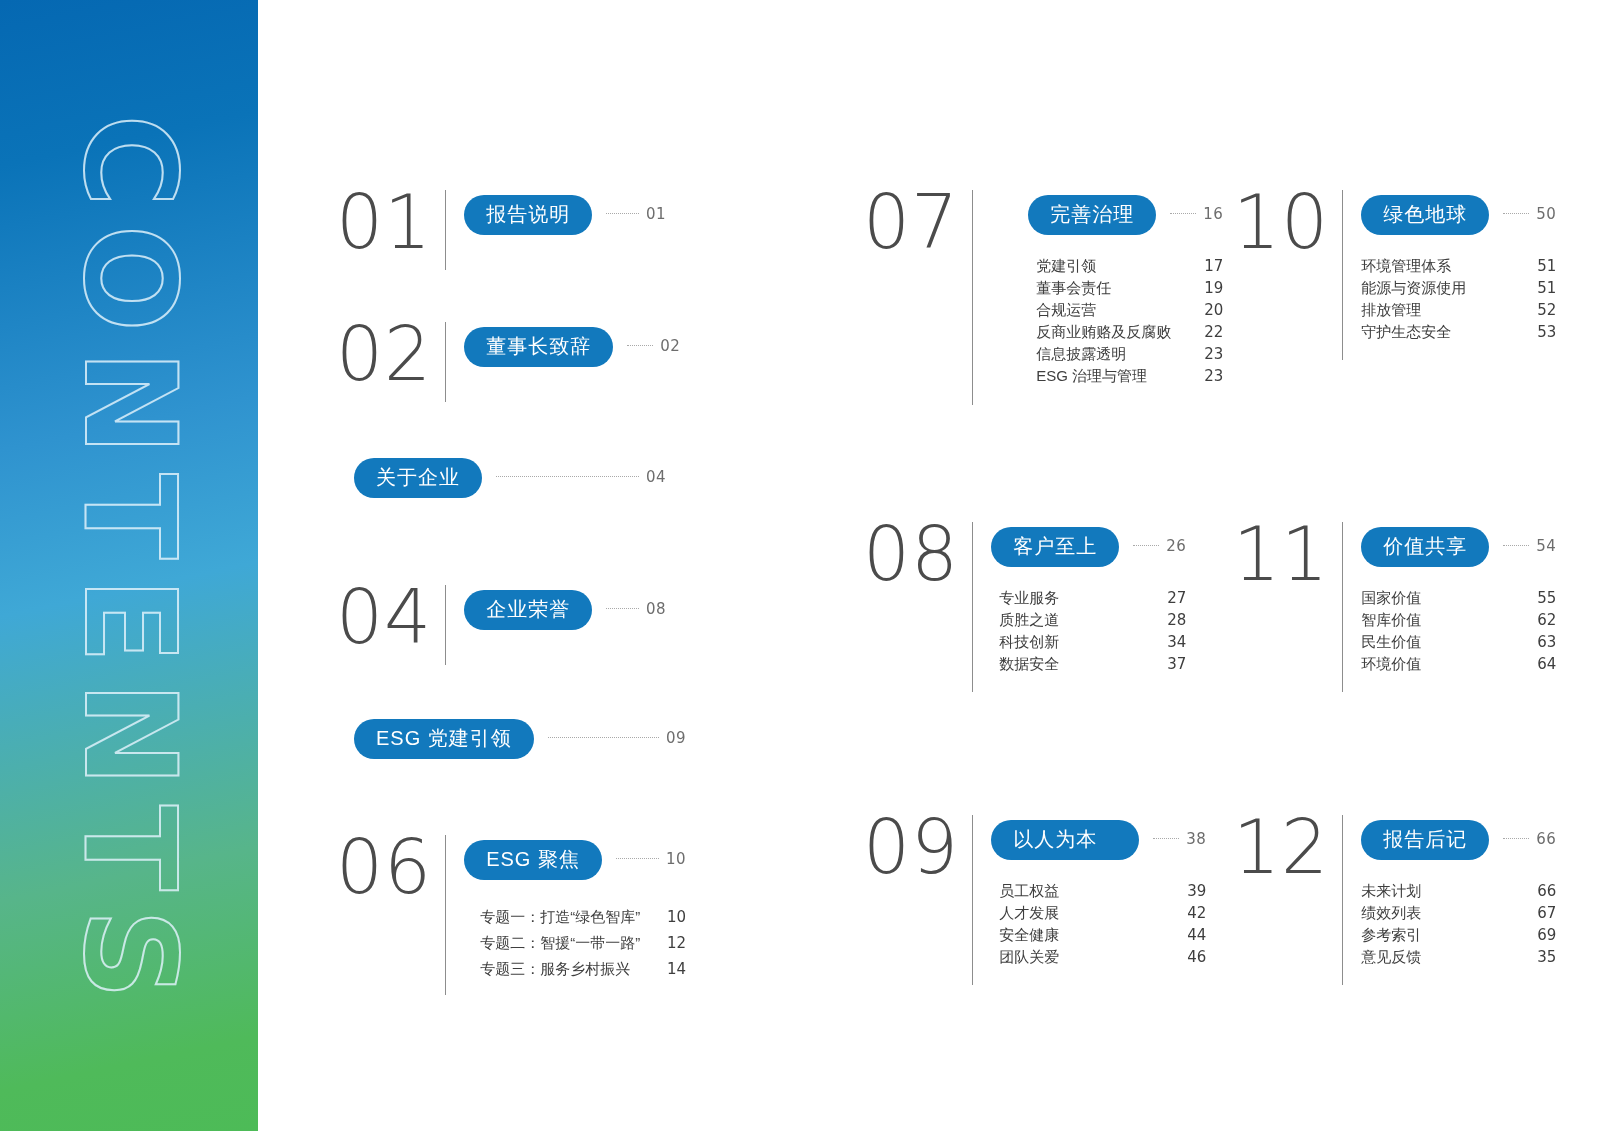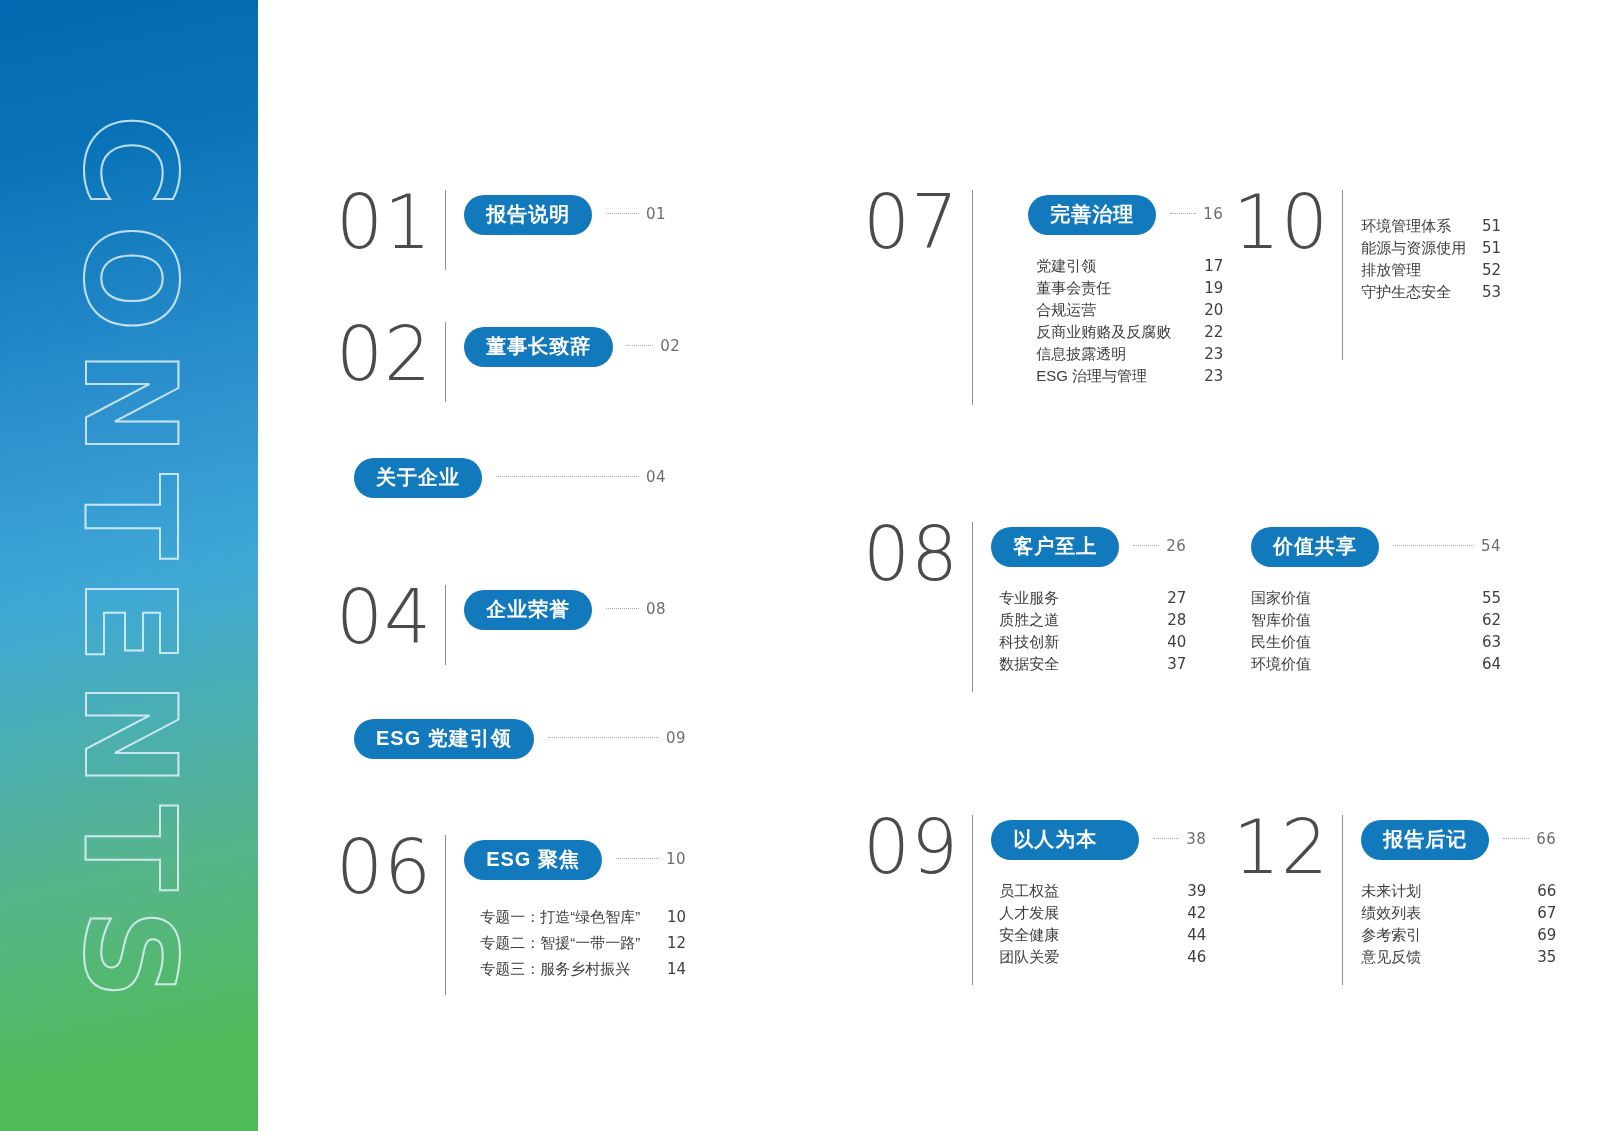--- a/index.html
+++ b/index.html
@@ -99,21 +99,21 @@
   .title-row {
     display: flex;
     align-items: center;
   }
 
   .pill {
     background: #1279bd;
     color: #ffffff;
     border-radius: 999px;
     font-size: 20px;
-    font-weight: 700;
+    font-weight: 400;
     letter-spacing: 1px;
     padding: 8px 22px 9px 22px;
     white-space: nowrap;
     box-sizing: border-box;
     display: inline-block;
     line-height: 1.15;
   }
   .pill.wide { width: 148px; }
 
   .leader {
@@ -334,21 +334,21 @@
             <span class="sub-page">27</span>
           </div>
           <div class="sub">
             <span class="sub-label">质胜之道</span>
             <span class="sub-fill"></span>
             <span class="sub-page">28</span>
           </div>
           <div class="sub">
             <span class="sub-label">科技创新</span>
             <span class="sub-fill"></span>
-            <span class="sub-page">40</span>
+            <span class="sub-page">34</span>
           </div>
           <div class="sub">
             <span class="sub-label">数据安全</span>
             <span class="sub-fill"></span>
             <span class="sub-page">37</span>
           </div>
         </div>
       </div>
     </div>
 
@@ -391,20 +391,25 @@
   </div>
 
   <div class="column" id="col-3">
 
     <div class="entry" style="top:190px; left:0; width:268px;">
       <div class="num-wrap">
         <div class="big-num">10</div>
         <div class="divider" style="height:170px;"></div>
       </div>
       <div class="right-side">
+        <div class="title-row">
+          <span class="pill">绿色地球</span>
+          <span class="leader"></span>
+          <span class="leader-num">50</span>
+        </div>
         <div class="subs">
           <div class="sub">
             <span class="sub-label">环境管理体系</span>
             <span class="sub-fill"></span>
             <span class="sub-page">51</span>
           </div>
           <div class="sub">
             <span class="sub-label">能源与资源使用</span>
             <span class="sub-fill"></span>
             <span class="sub-page">51</span>
@@ -417,20 +422,24 @@
           <div class="sub">
             <span class="sub-label">守护生态安全</span>
             <span class="sub-fill"></span>
             <span class="sub-page">53</span>
           </div>
         </div>
       </div>
     </div>
 
     <div class="entry" style="top:522px; left:0; width:268px;">
+      <div class="num-wrap">
+        <div class="big-num">11</div>
+        <div class="divider" style="height:170px;"></div>
+      </div>
       <div class="right-side">
         <div class="title-row">
           <span class="pill">价值共享</span>
           <span class="leader"></span>
           <span class="leader-num">54</span>
         </div>
         <div class="subs">
           <div class="sub">
             <span class="sub-label">国家价值</span>
             <span class="sub-fill"></span>

